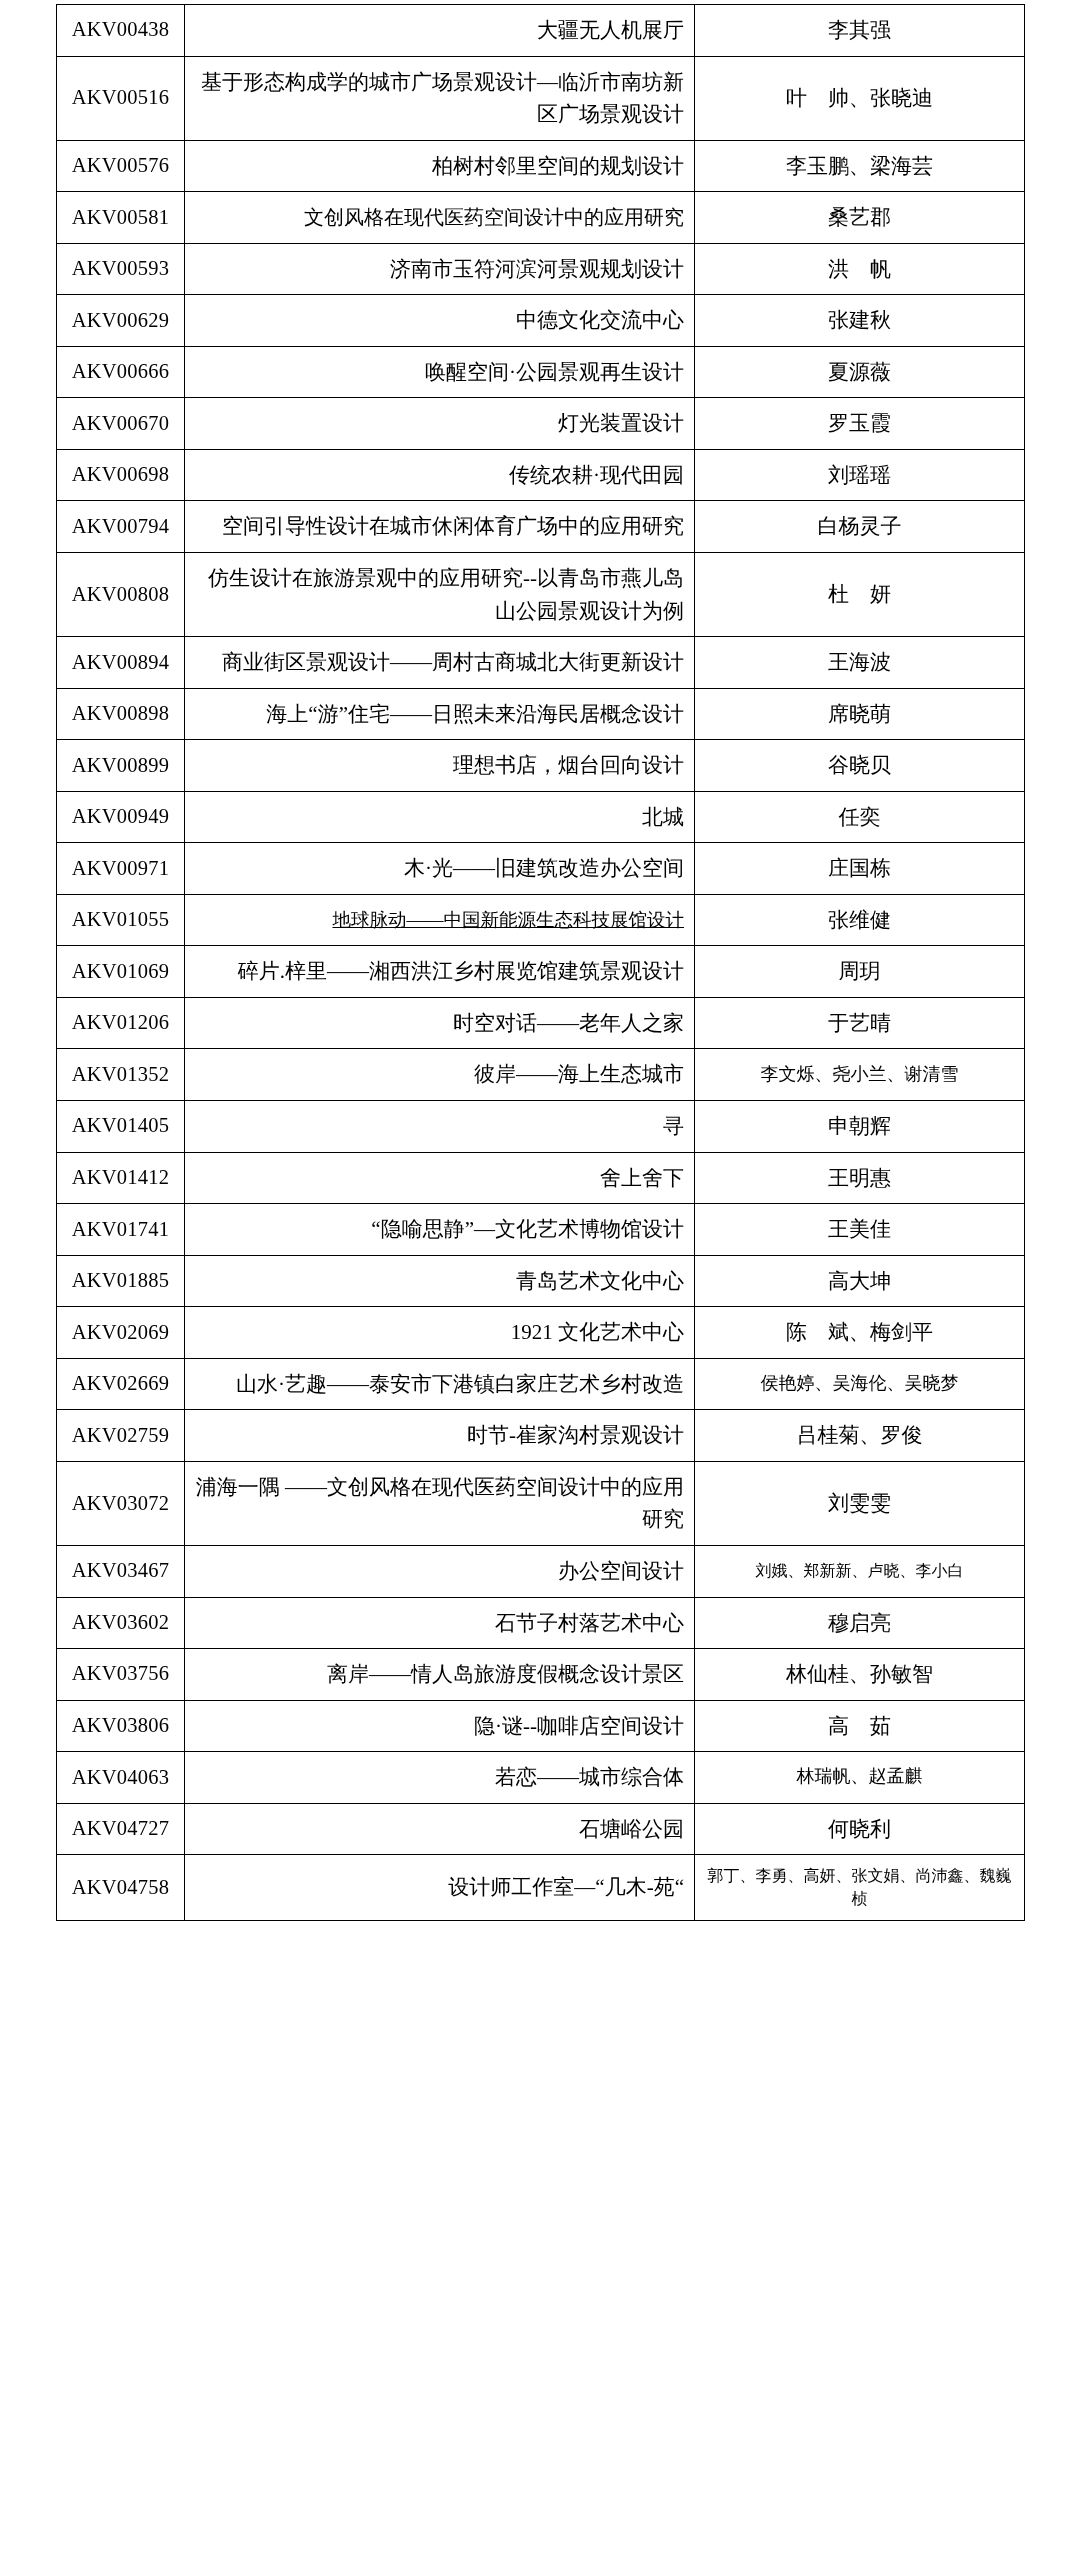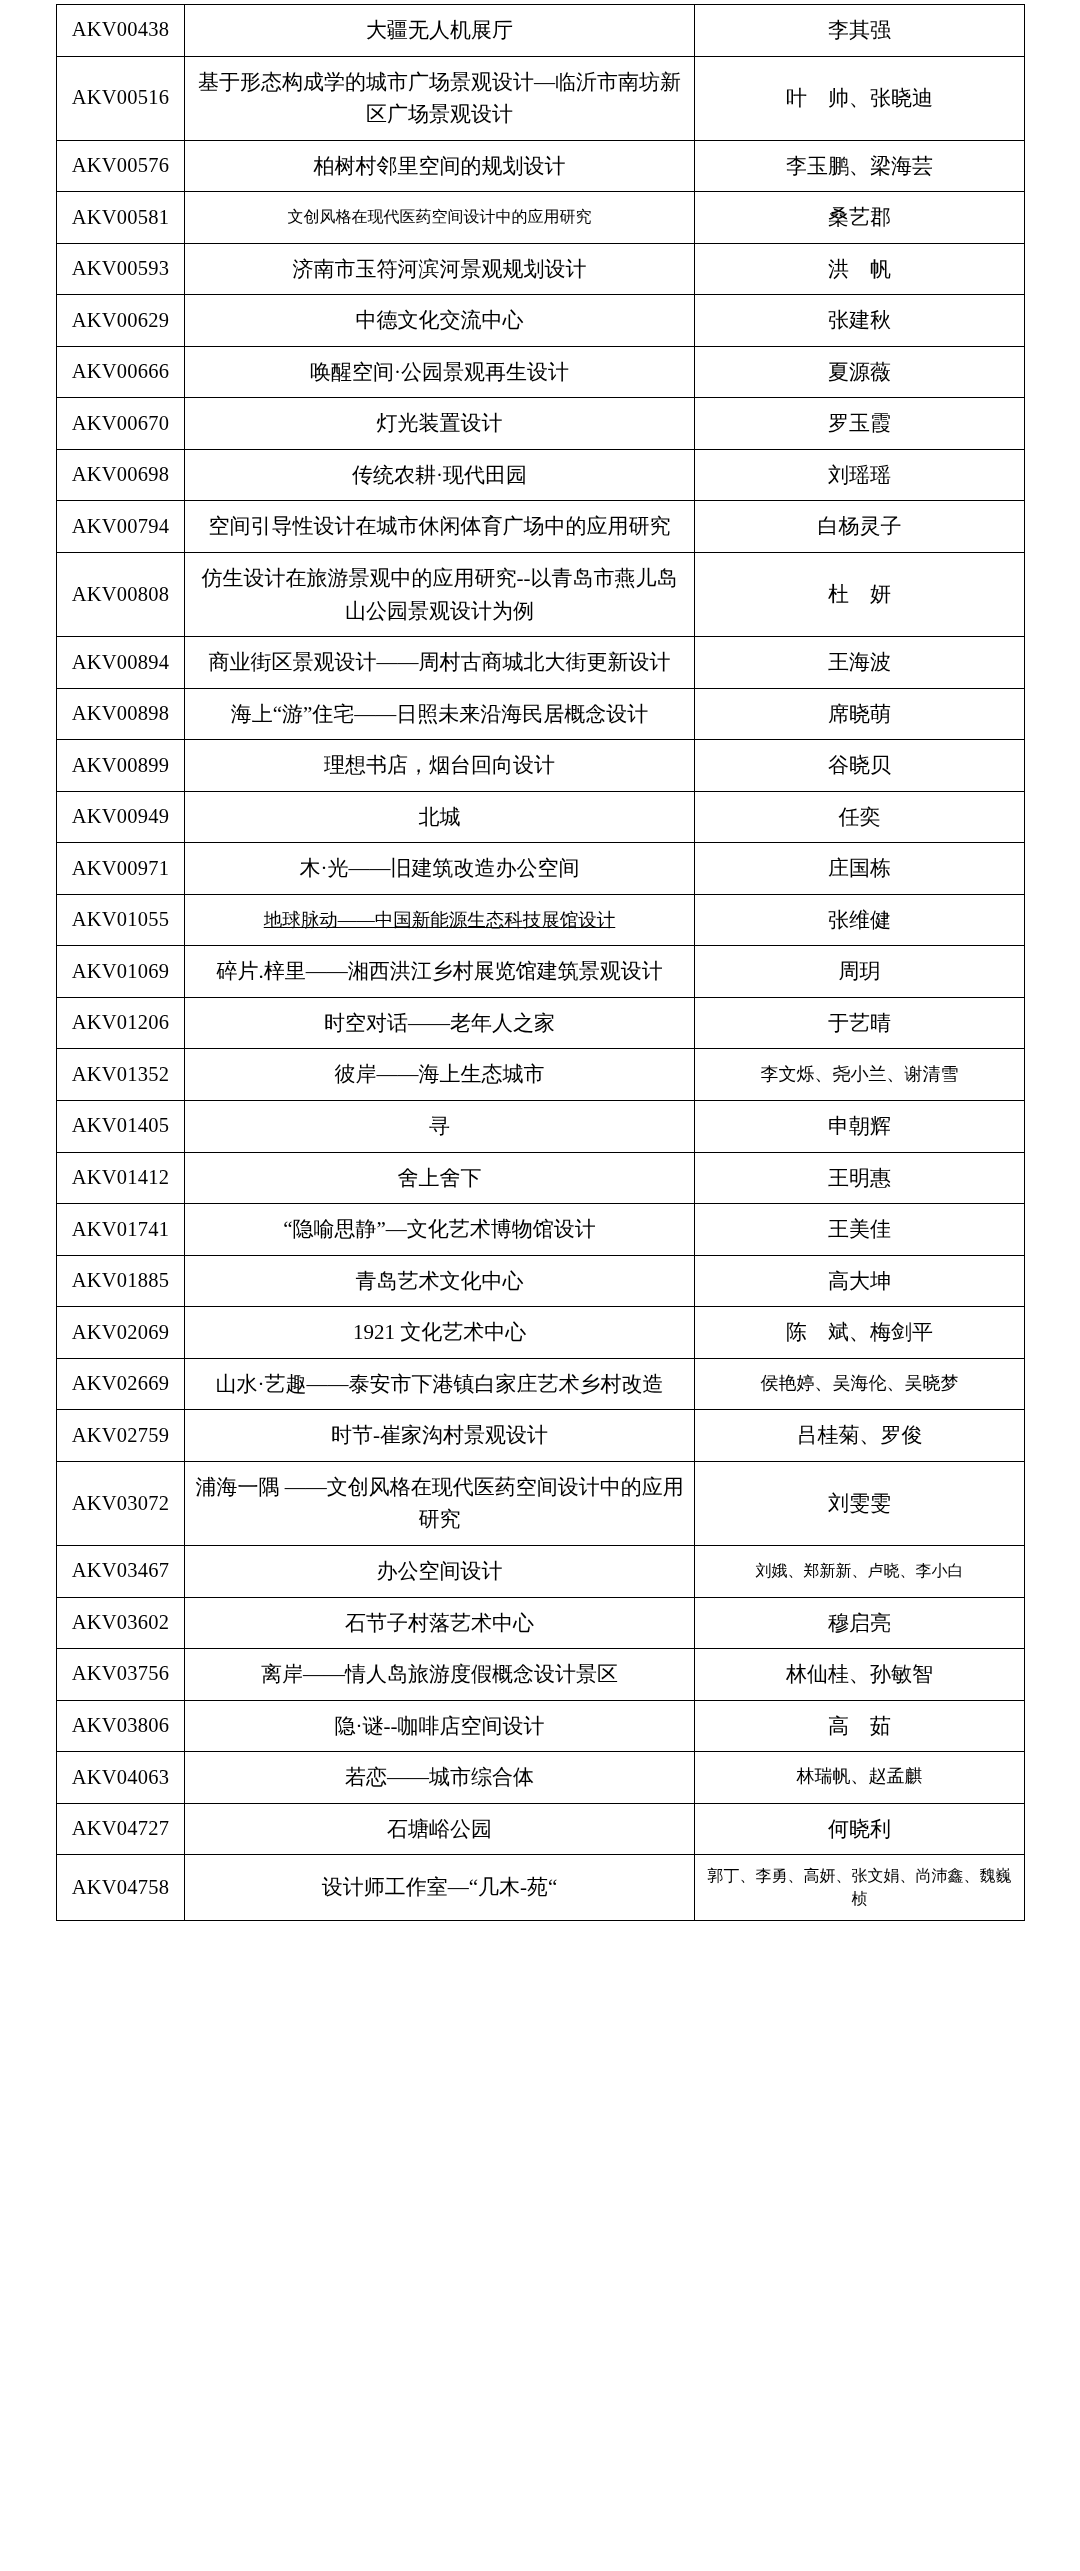--- a/index.html
+++ b/index.html
@@ -38,29 +38,29 @@
     font-size: 21px;
   }
   .cell.code {
     text-align: center;
     font-family: "Liberation Serif", "DejaVu Serif", serif;
     font-size: 20.5px;
     white-space: nowrap;
     letter-spacing: 0.2px;
   }
   .cell.title {
-    text-align: center;
+    text-align: right;
     font-size: 21px;
   }
   .cell.title.small {
     font-size: 18.5px;
     text-decoration: underline;
   }
   .cell.title.smaller {
-    font-size: 16px;
+    font-size: 20px;
   }
   .cell.author {
     text-align: center;
     font-size: 21px;
     white-space: nowrap;
   }
   .cell.author.small {
     font-size: 18px;
   }
   .cell.author.smaller {

